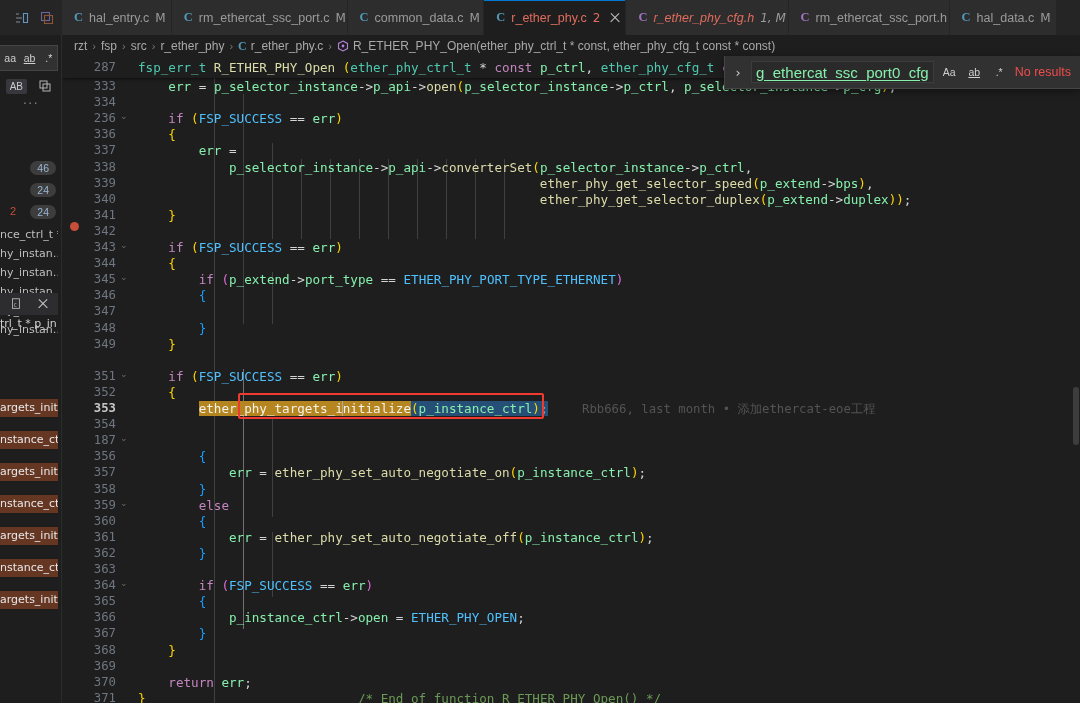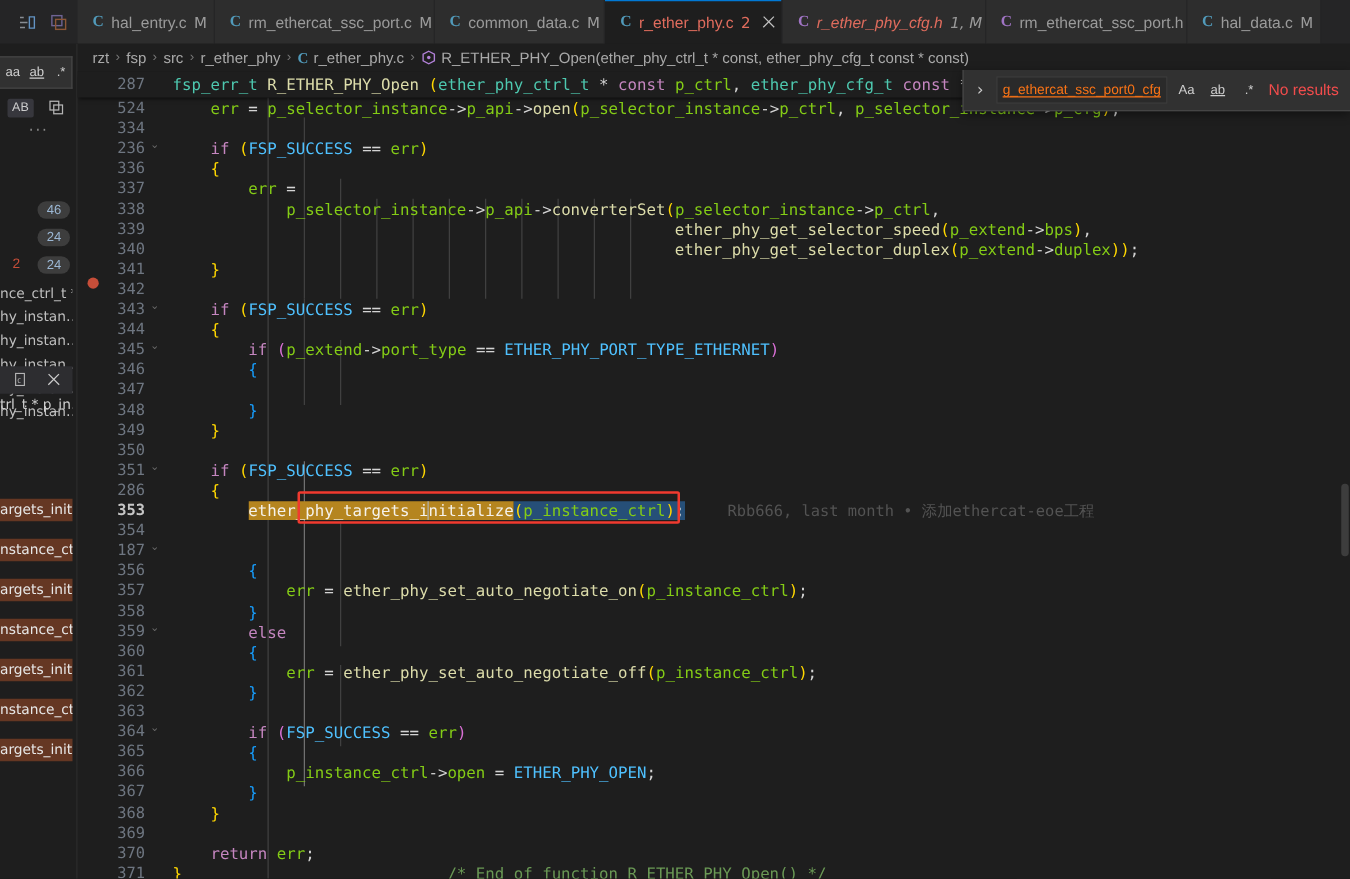--- a/index.html
+++ b/index.html
@@ -117,21 +117,21 @@
   }
   .guide {
     position: absolute; width: 1px; background: #404040;
   }
   .guide.active { background: #707070; }
 
   
   .k  { color: #c586c0; }   
   .t  { color: #4ec9b0; }   
   .fn { color: #dcdcaa; }   
-  .v  { color: #84cc16; }   
+  .v  { color: #86efac; }   
   .c  { color: #4fc1ff; }   
   .p  { color: #d4d4d4; }   
   .br1{ color: #ffd700; }
   .br2{ color: #da70d6; }
   .br3{ color: #179fff; }
   .cm { color: #6a9955; }
 
   
   .sel-word { background: #b5851f; color: #f5f2ec; }
   .sel-rest { background: #264f78; }
@@ -158,21 +158,21 @@
     padding: 0 9px 0 6px;
     box-shadow: 0 2px 8px rgba(0,0,0,.45);
   }
   #findwidget .chev {
     color: #cccccc; font-size: 13px; width: 14px; text-align: center; cursor: pointer;
   }
   #findinput {
     background: #2a2a2a; border: 1px solid #3c3c3c;
     height: 22px; min-width: 124px;
     display: flex; align-items: center; padding: 0 4px;
-    color: #f97316; font-size: 11px; font-family: "Liberation Sans", sans-serif;
+    color: #86efac; font-size: 15px; font-family: "Liberation Sans", sans-serif;
   }
   #findinput .txt { text-decoration: underline; text-underline-offset: 2px; }
   .fopt {
     width: 19px; height: 19px; display:flex; align-items:center; justify-content:center;
     color: #cfcfcf; font-size: 10.5px; cursor: pointer; border-radius: 3px;
     font-family: "Liberation Sans", sans-serif;
   }
   #noresults { color: #f14c4c; font-size: 12.5px; font-family: "Liberation Sans", sans-serif; }
 
   
@@ -348,21 +348,21 @@
   <div class="guide" style="left:442px; top:102px; height:80px"></div>
   <div class="guide" style="left:181px; top:182px; height:85px"></div>
   <div class="guide" style="left:210px; top:215px; height:52px"></div>
   <div class="guide active" style="left:181px; top:312px; height:260px"></div>
   <div class="guide" style="left:210px; top:360px; height:100px"></div>
   <div class="guide" style="left:210px; top:475px; height:65px"></div>
 
   <div class="bp" style="top:165px"></div>
 
   <div class="row" style="top:21px">
-    <span class="ln" style="top:1px">524</span>
+    <span class="ln" style="top:1px">333</span>
     <span class="code ctext" style="top:1px">    <span class="v">err</span> <span class="p">=</span> <span class="v">p_selector_instance</span><span class="p">-&gt;</span><span class="v">p_api</span><span class="p">-&gt;</span><span class="fn">open</span><span class="br1">(</span><span class="v">p_selector_instance</span><span class="p">-&gt;</span><span class="v">p_ctrl</span><span class="p">,</span> <span class="v">p_selector_instance</span><span class="p">-&gt;</span><span class="v">p_cfg</span><span class="br1">)</span><span class="p">;</span></span>
   </div>
 
   <div class="row" style="top:37.1px">
     <span class="ln" style="top:1px">334</span>
   </div>
 
   <div class="row" style="top:53.2px">
     <span class="ln" style="top:1px">236</span>
     <span class="fold" style="top:1px">⌄</span>
@@ -432,32 +432,29 @@
   <div class="row" style="top:262.5px">
     <span class="ln" style="top:1px">348</span>
     <span class="code ctext" style="top:1px">        <span class="br3">}</span></span>
   </div>
 
   <div class="row" style="top:278.6px">
     <span class="ln" style="top:1px">349</span>
     <span class="code ctext" style="top:1px">    <span class="br1">}</span></span>
   </div>
 
-  <div class="row" style="top:294.7px">
-    <span class="ln" style="top:1px">350</span>
-  </div>
 
   <div class="row" style="top:310.8px">
     <span class="ln" style="top:1px">351</span>
     <span class="fold" style="top:1px">⌄</span>
     <span class="code ctext" style="top:1px">    <span class="k">if</span> <span class="br1">(</span><span class="c">FSP_SUCCESS</span> <span class="p">==</span> <span class="v">err</span><span class="br1">)</span></span>
   </div>
 
   <div class="row" style="top:326.9px">
-    <span class="ln" style="top:1px">286</span>
+    <span class="ln" style="top:1px">352</span>
     <span class="code ctext" style="top:1px">    <span class="br1">{</span></span>
   </div>
 
   <div class="row" style="top:343px">
     <span class="ln cur" style="top:1px">353</span>
     <span class="code ctext" style="top:1px">        <span class="sel-word">ether_phy_targets_i<span class="caret"></span>nitialize</span><span class="sel-rest"><span class="br1">(</span><span class="v">p_instance_ctrl</span><span class="br1">)</span><span class="p">;</span></span></span>
     <span class="blame" style="left:520px;top:1px">Rbb666, last month • 添加ethercat-eoe工程</span>
   </div>
   <div id="redbox" style="left:176px;top:336px;width:306px;height:26px"></div>
 

